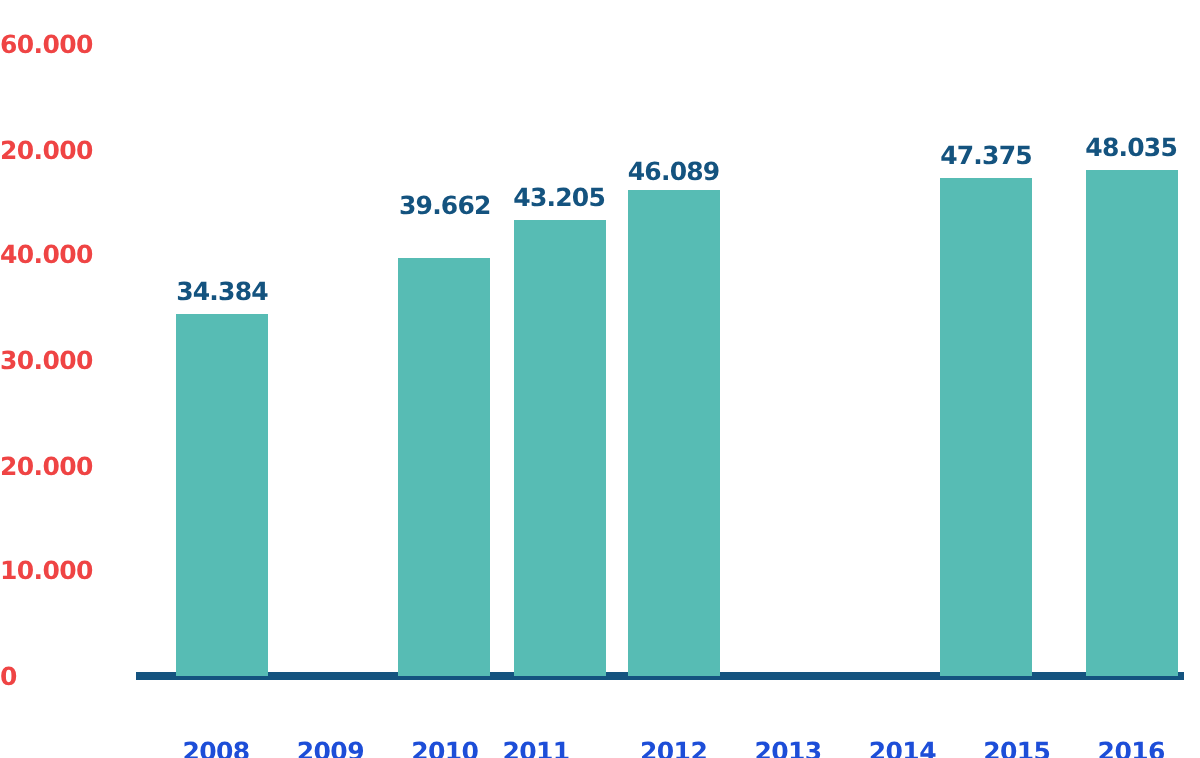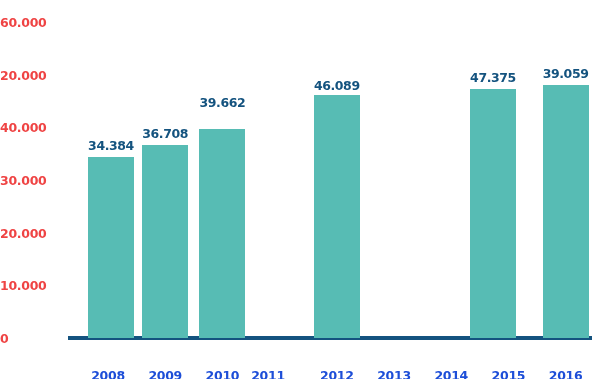--- a/index.html
+++ b/index.html
@@ -106,39 +106,39 @@
       <div class="ytick" style="right: auto; left: 0px; top: 338px;">0</div>
     </div>
 
   <div id="axis-line"></div>
 
   <div id="plot">
       <div class="bar-group" style="left: 18px; height: 316px;">
         <div class="bar" style="height: 181.089px; background: rgb(87, 188, 180);"></div>
         <div class="bar-label" style="bottom: 185.089px;">34.384</div>
       </div>
-      <div class="bar-group" style="left: 72.2px; height: 316px;">
-        <div class="bar" style="height: 193.329px; background: rgb(87, 188, 180);"></div>
-        <div class="bar-label" style="bottom: 197.329px;">36.708</div>
-      </div>
       <div class="bar-group" style="left: 129.4px; height: 316px;">
         <div class="bar" style="height: 208.887px; background: rgb(87, 188, 180);"></div>
         <div class="bar-label" style="bottom: 228px;">39.662</div>
+      </div>
+      <div class="bar-group" style="left: 186.6px; height: 316px;">
+        <div class="bar" style="height: 227.546px; background: rgb(87, 188, 180);"></div>
+        <div class="bar-label" style="bottom: 231.546px;">43.205</div>
       </div>
       <div class="bar-group" style="left: 243.8px; height: 316px;">
         <div class="bar" style="height: 242.735px; background: rgb(87, 188, 180);"></div>
         <div class="bar-label" style="bottom: 245px;">46.089</div>
       </div>
       <div class="bar-group" style="left: 400px; height: 316px;">
         <div class="bar" style="height: 249.508px; background: rgb(87, 188, 180);"></div>
         <div class="bar-label" style="bottom: 253.508px;">47.375</div>
       </div>
       <div class="bar-group" style="left: 472.6px; height: 316px;">
         <div class="bar" style="height: 252.984px; background: rgb(87, 188, 180);"></div>
-        <div class="bar-label" style="bottom: 256.984px;">39.059</div>
+        <div class="bar-label" style="bottom: 256.984px;">48.035</div>
       </div>
     </div>
 
   <div id="xtick-layer">
       <div class="xtick" style="left: 78px;">2008</div>
       <div class="xtick" style="left: 135.2px;">2009</div>
       <div class="xtick" style="left: 192.4px;">2010</div>
       <div class="xtick" style="left: 238px;">2011</div>
       <div class="xtick" style="left: 306.8px;">2012</div>
       <div class="xtick" style="left: 364px; text-align: center;">2013</div>

